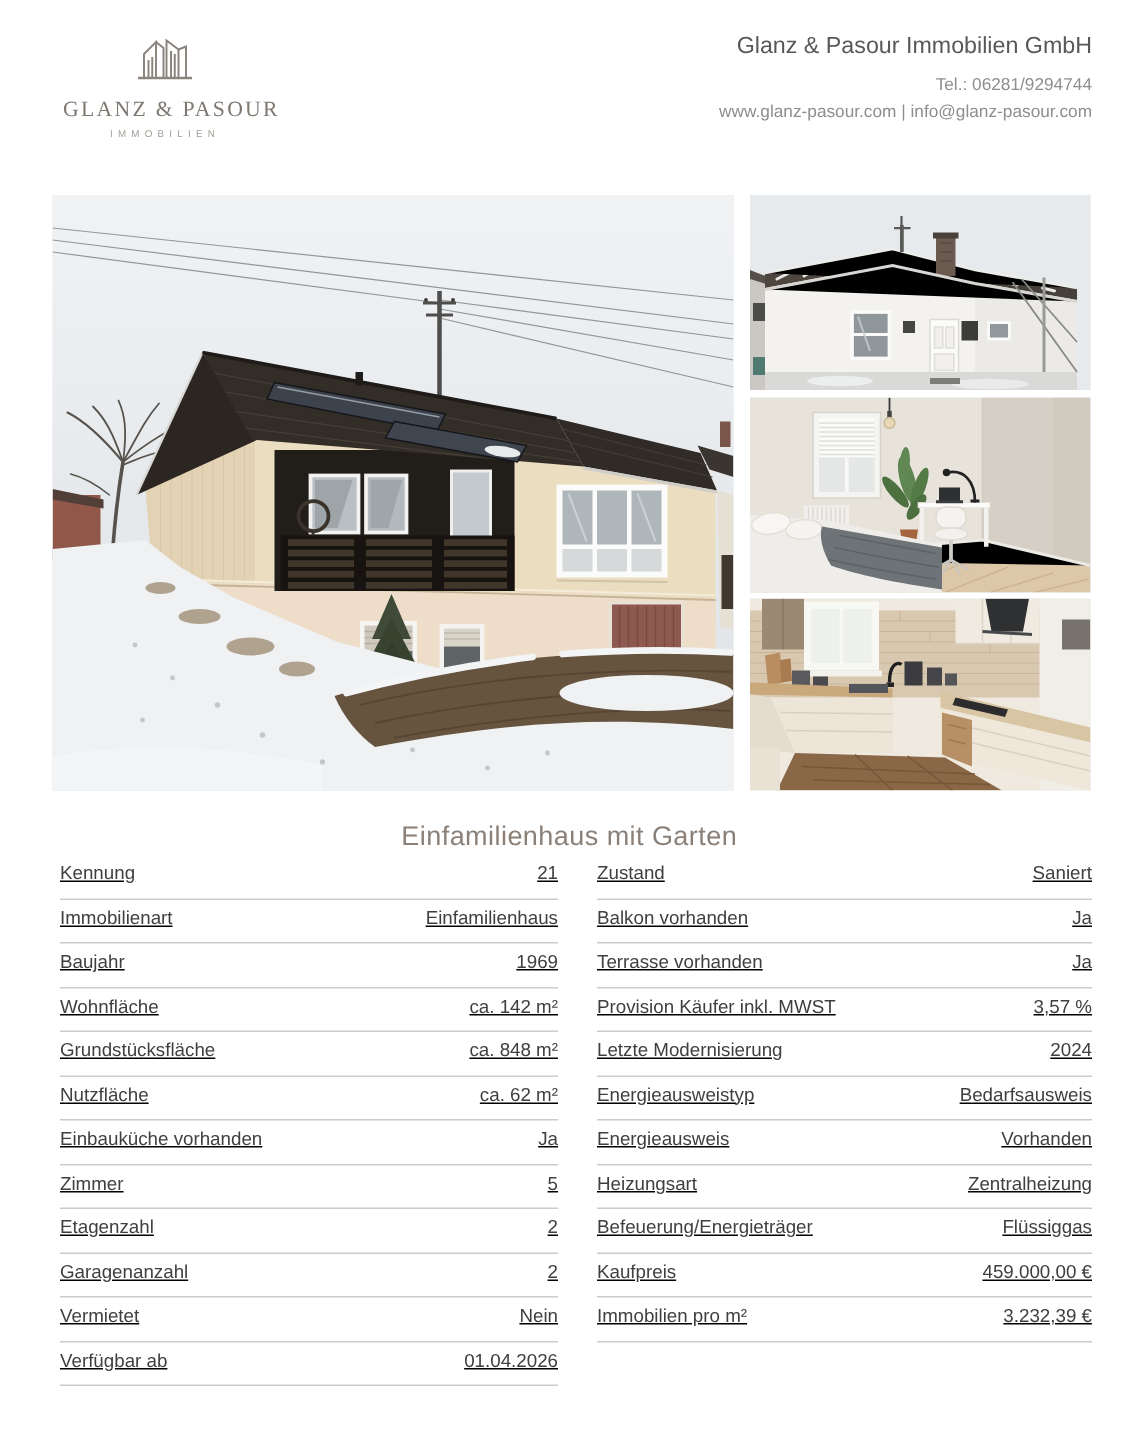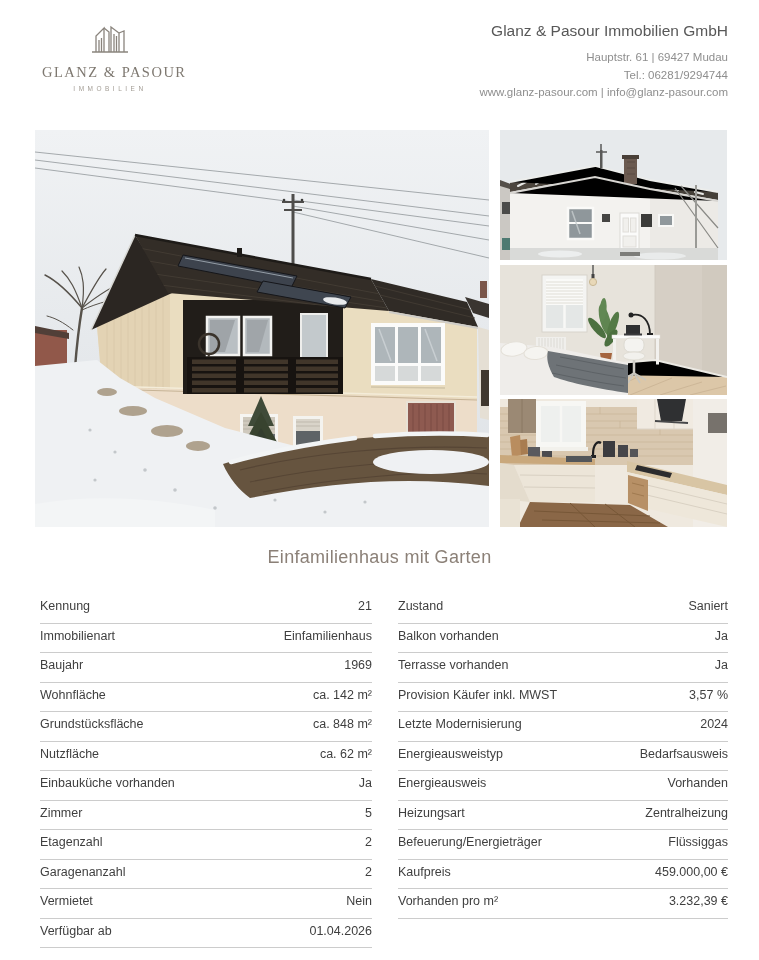--- a/index.html
+++ b/index.html
@@ -23,21 +23,21 @@
   .photo-main{left:35px;top:130px;width:454px;height:397px;}
   .photo-s1{left:500px;top:130px;width:227px;height:130px;}
   .photo-s2{left:500px;top:265px;width:227px;height:130px;}
   .photo-s3{left:500px;top:399px;width:227px;height:128px;}
 
   
   .title{position:absolute;left:0;top:547px;width:759px;text-align:center;
          font-size:18px;color:#8b8077;letter-spacing:0.3px;}
 
   
-  .col{position:absolute;top:594px;width:332px;}
+  .col{position:absolute;top:570px;width:332px;text-decoration:underline;}
   .col-left{left:40px;}
   .col-right{left:398px;width:330px;}
   .trow{height:29.5px;box-sizing:border-box;border-bottom:1px solid #cccccc;
         display:flex;justify-content:space-between;align-items:flex-start;
         padding-top:5px;}
   .tlabel{font-size:12.5px;color:#3f3f3f;white-space:nowrap;}
   .tvalue{font-size:12.5px;color:#3f3f3f;white-space:nowrap;text-align:left;}
 </style>
 </head>
 <body>
@@ -56,21 +56,20 @@
           <path d="M4 28 H40" stroke-width="1.6"></path>
         </g>
       </svg>
     </span>
     <div class="logo-name">GLANZ &amp; PASOUR</div>
     <div class="logo-sub">IMMOBILIEN</div>
   </div>
 
   <div class="company">
     <div class="company-name">Glanz &amp; Pasour Immobilien GmbH</div>
-    <div class="company-line">Hauptstr. 61 | 69427 Mudau</div>
     <div class="company-line">Tel.: 06281/9294744</div>
     <div class="company-line">www.glanz-pasour.com | info@glanz-pasour.com</div>
   </div>
 
   <div class="photo photo-main">
     <svg viewBox="0 0 454 397" preserveAspectRatio="none">
       <defs>
         <linearGradient id="sky1" x1="0" y1="0" x2="0" y2="1">
           <stop offset="0" stop-color="#f0f2f4"></stop>
             <stop offset="1" stop-color="#dde1e5"></stop>
@@ -500,18 +499,18 @@
       </div>
     <div class="trow">
         <span class="tlabel">Befeuerung/Energieträger</span>
         <span class="tvalue">Flüssiggas</span>
       </div>
     <div class="trow">
         <span class="tlabel">Kaufpreis</span>
         <span class="tvalue">459.000,00 €</span>
       </div>
     <div class="trow">
-        <span class="tlabel">Vorhanden pro m²</span>
+        <span class="tlabel">Immobilien pro m²</span>
         <span class="tvalue">3.232,39 €</span>
       </div>
   </div>
 
 </div>
 
 </body></html>

